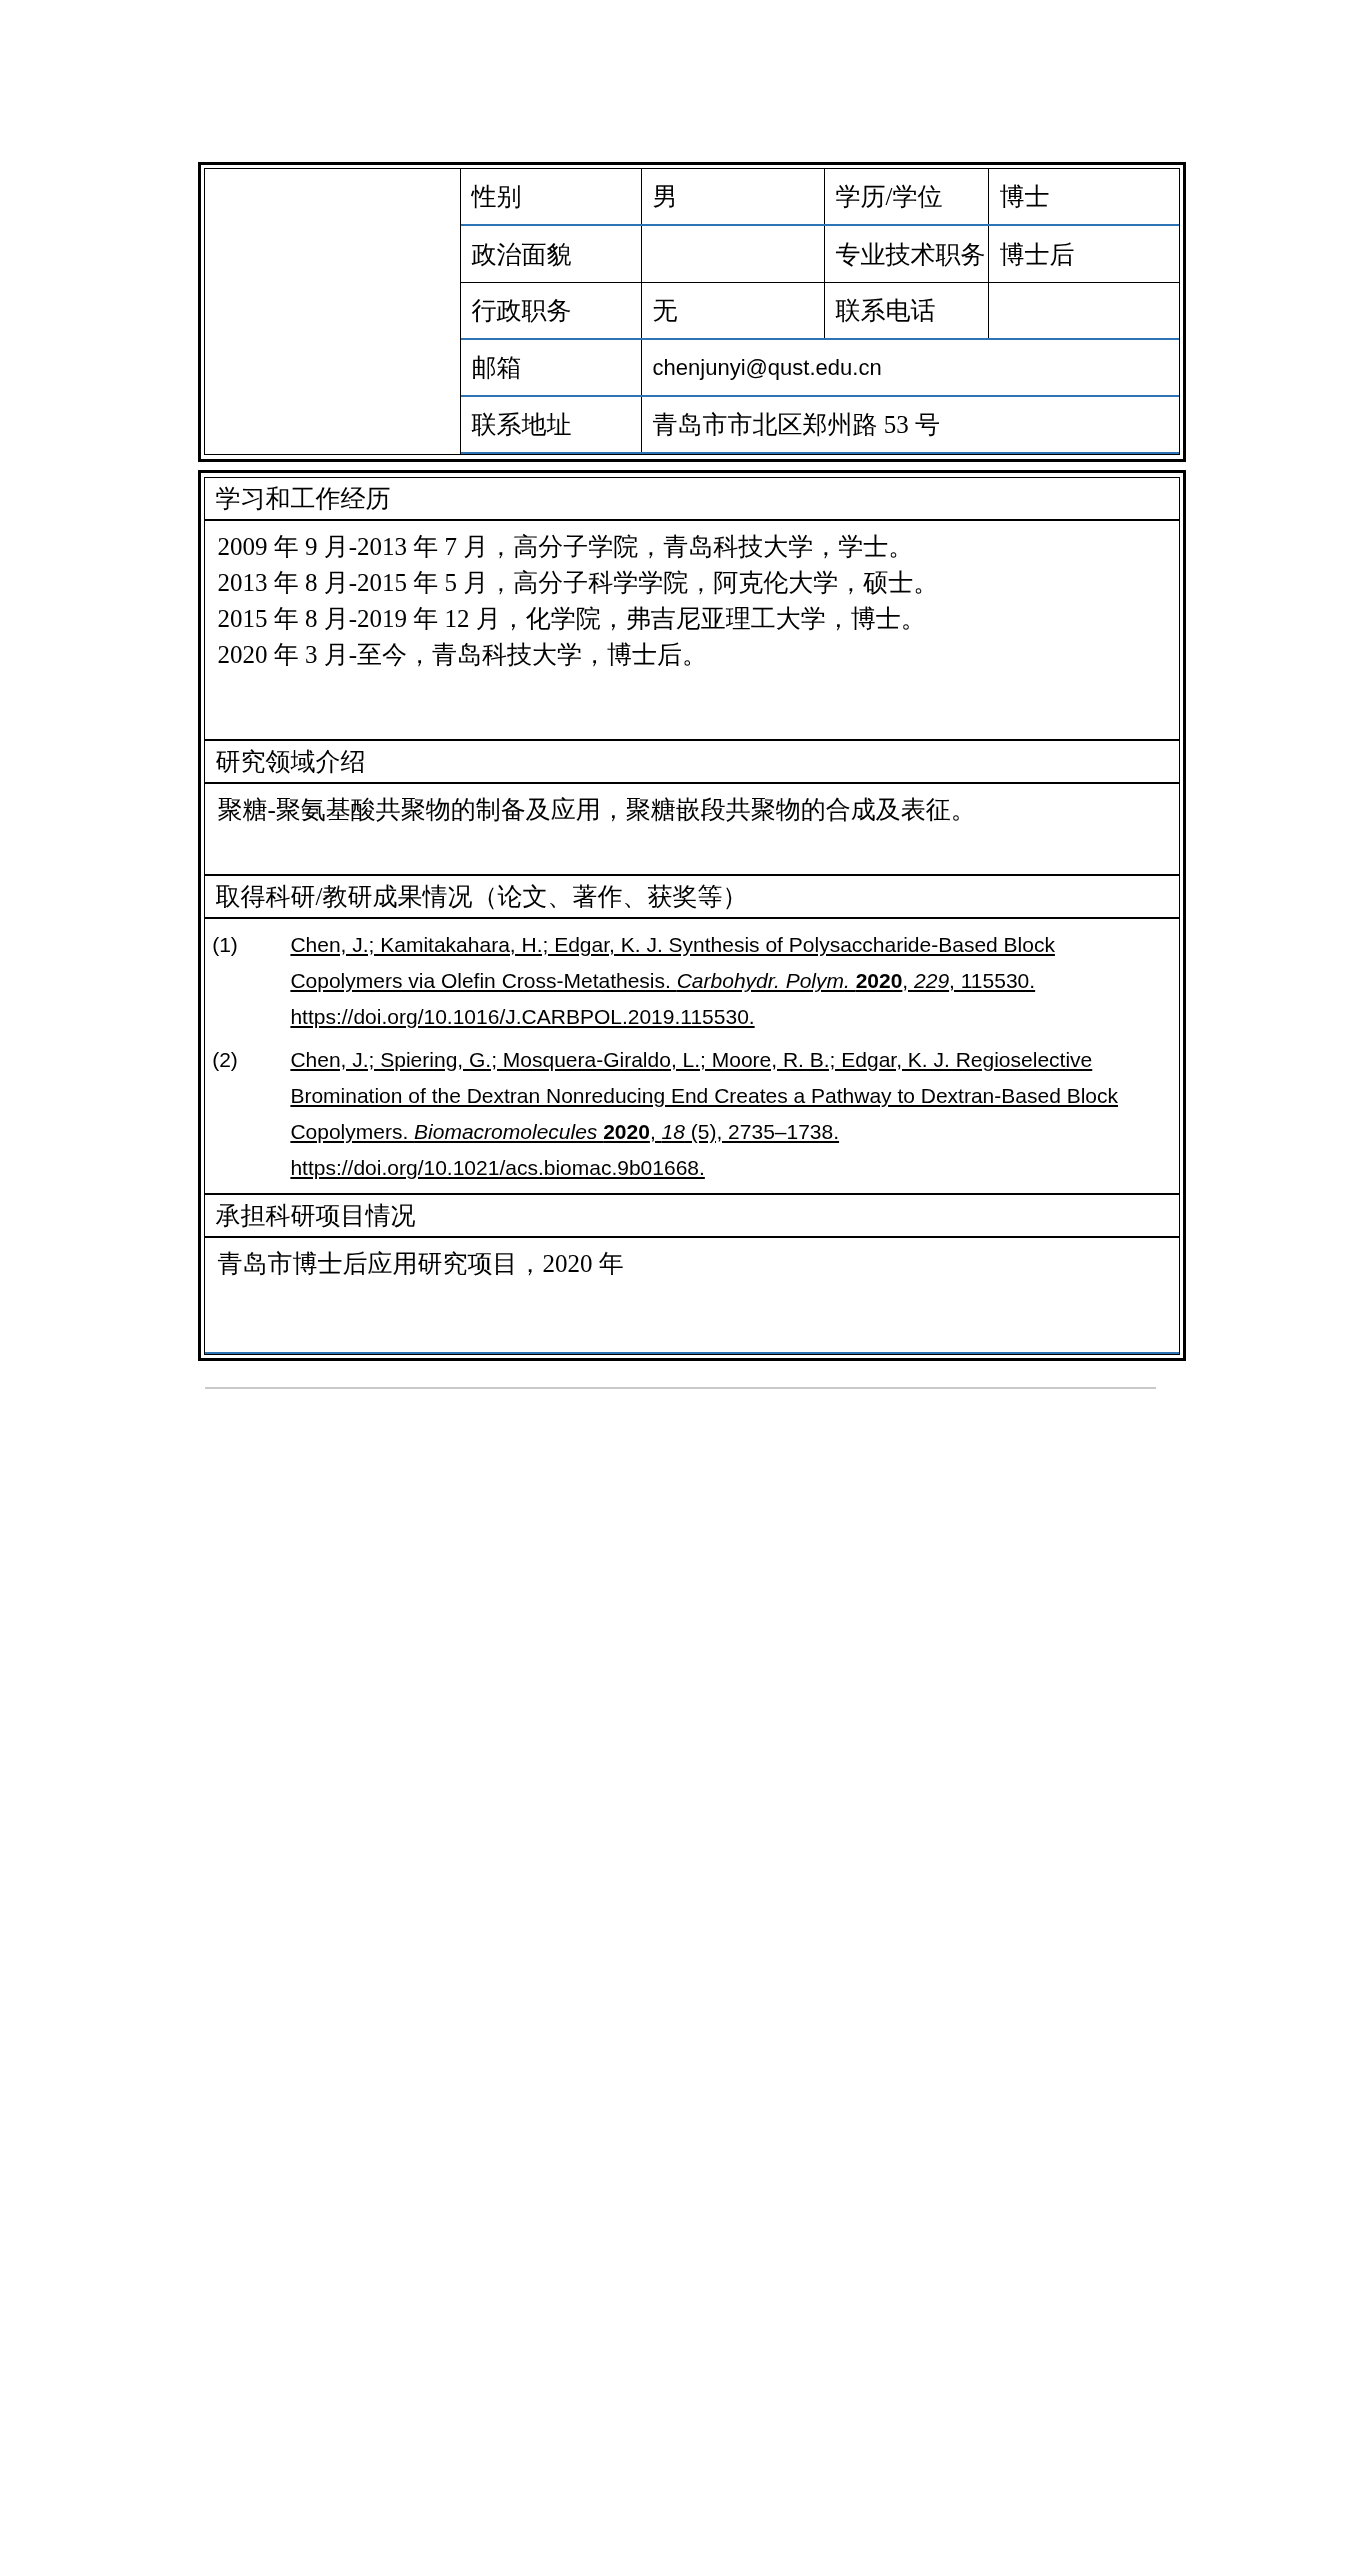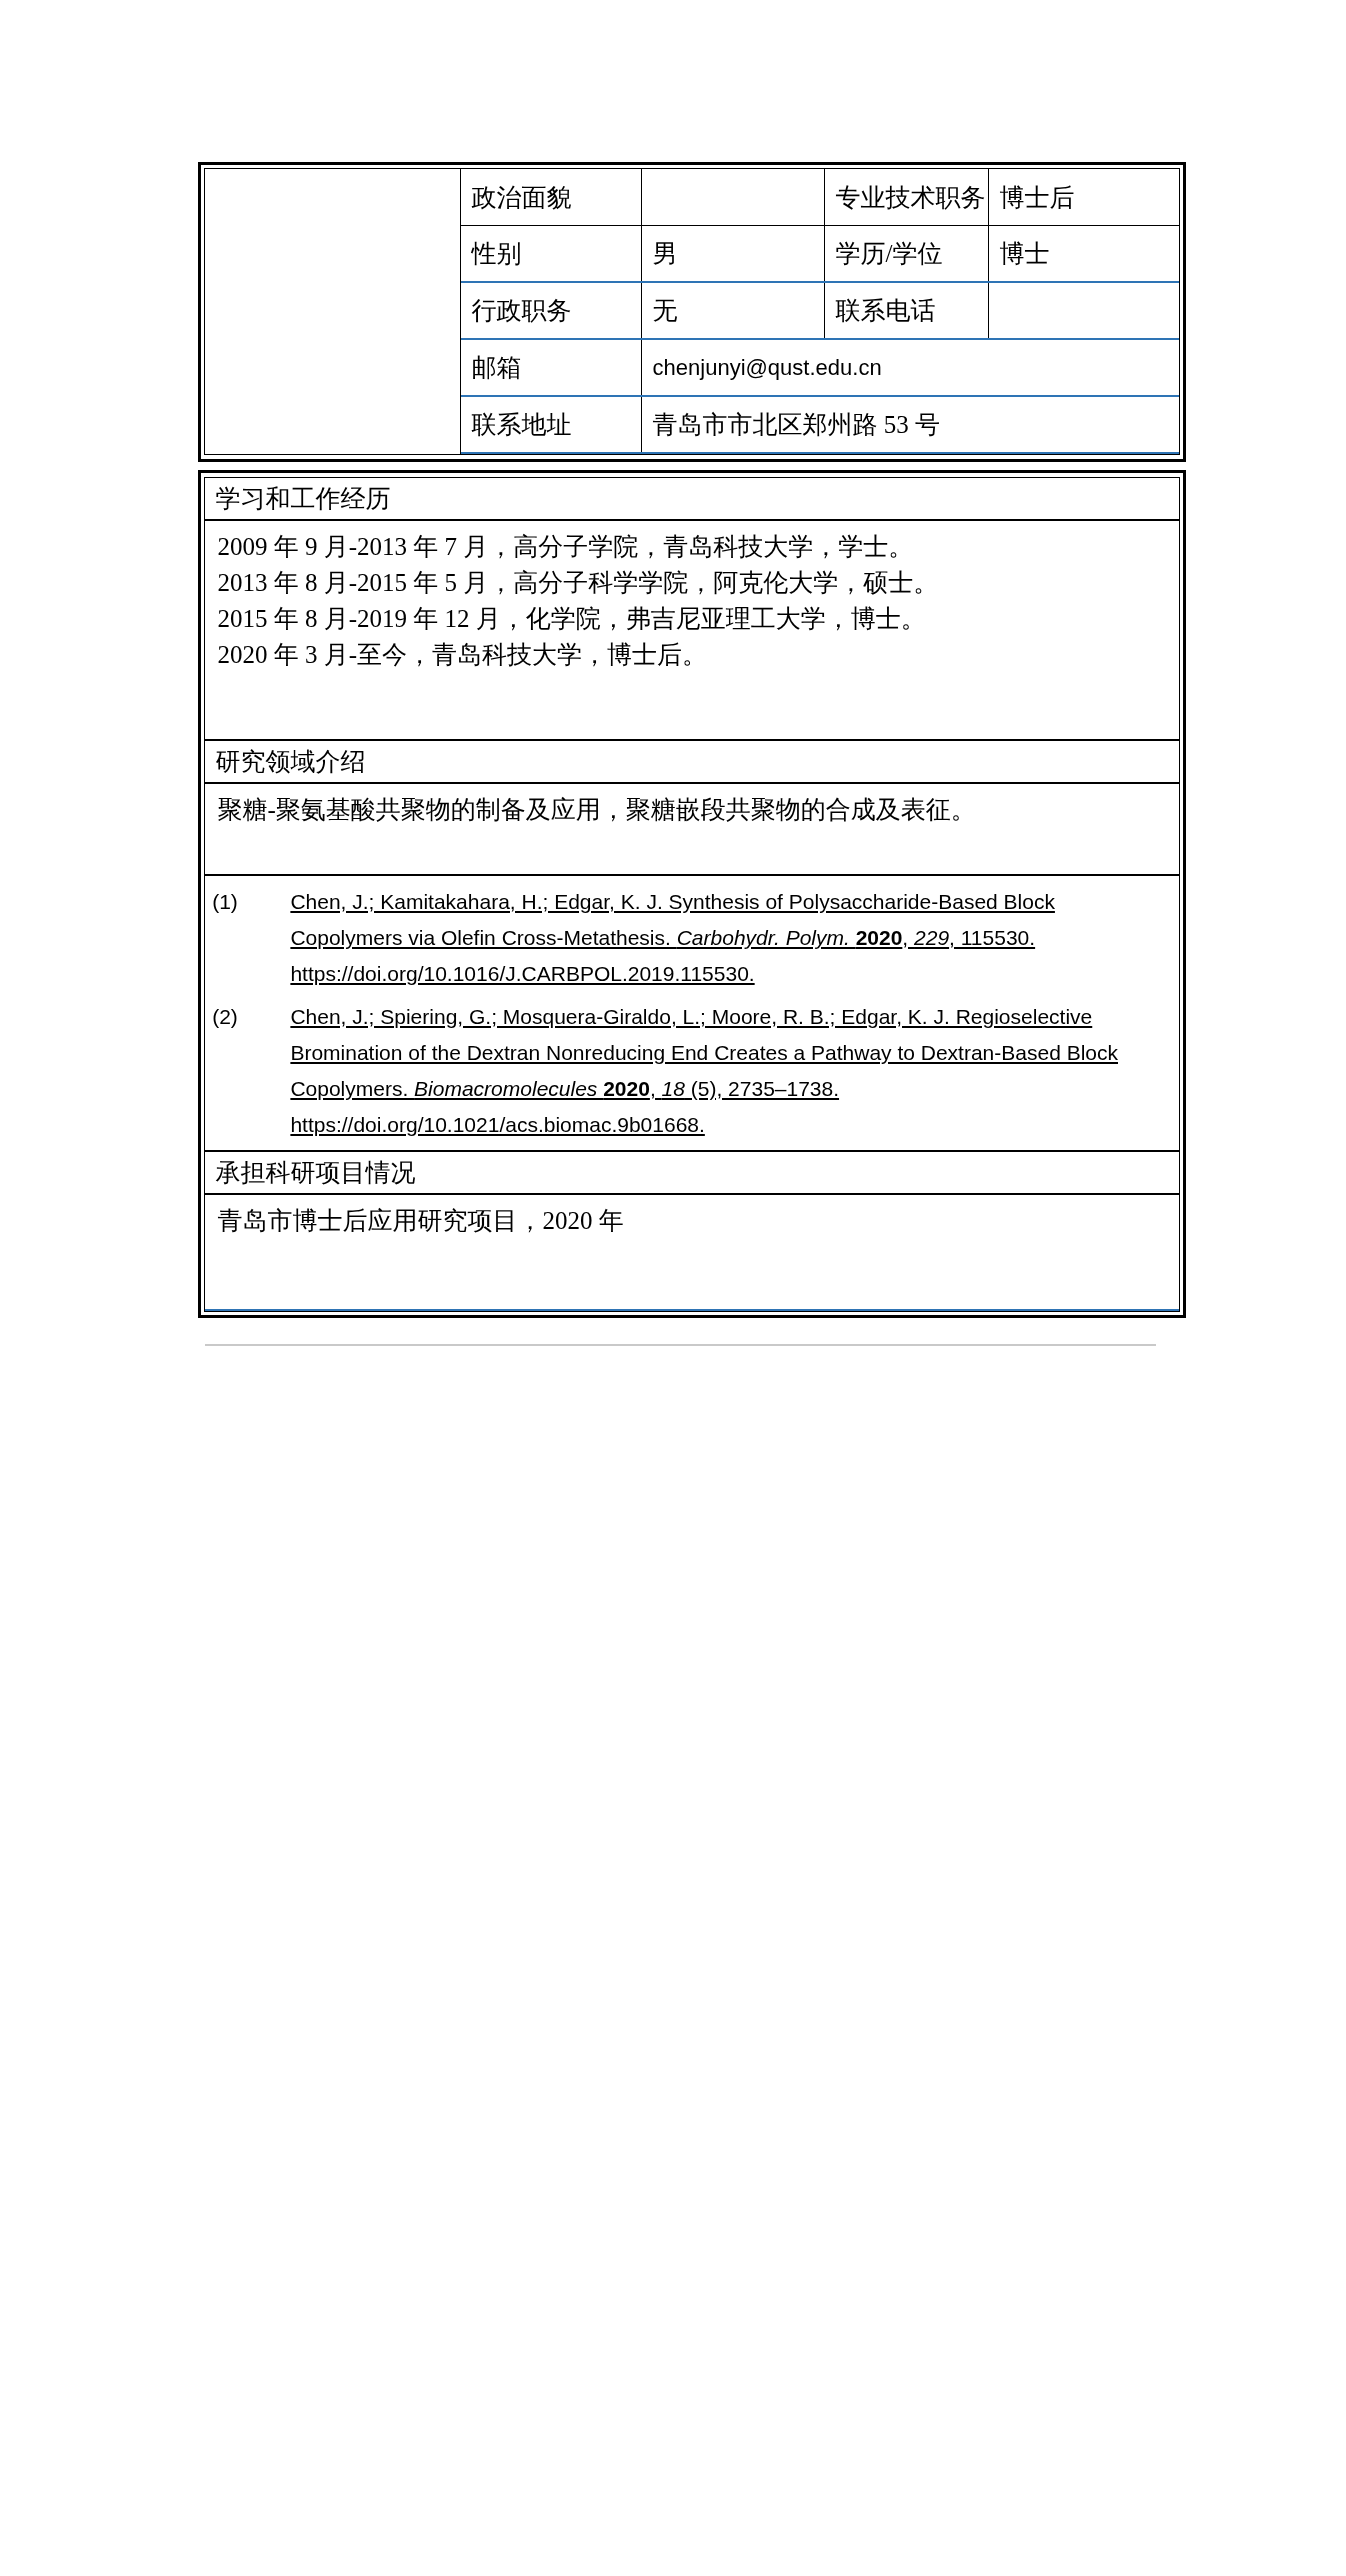--- a/index.html
+++ b/index.html
@@ -103,32 +103,32 @@
 <body>
 
 <div class="doc">
 
   <div class="box">
     <div class="box-inner info">
       <div class="photo-cell"></div>
       <div class="info-rows">
 
 
+        <div class="irow">
+          <div class="cell c1">性别</div>
+          <div class="cell c2">男</div>
+          <div class="cell c3">学历/学位</div>
+          <div class="cell c4">博士</div>
+        </div>
+
         <div class="irow sep-dark">
           <div class="cell c1">政治面貌</div>
           <div class="cell c2"></div>
           <div class="cell c3">专业技术职务</div>
           <div class="cell c4">博士后</div>
-        </div>
-
-        <div class="irow">
-          <div class="cell c1">性别</div>
-          <div class="cell c2">男</div>
-          <div class="cell c3">学历/学位</div>
-          <div class="cell c4">博士</div>
         </div>
 
         <div class="irow">
           <div class="cell c1">行政职务</div>
           <div class="cell c2">无</div>
           <div class="cell c3">联系电话</div>
           <div class="cell c4"></div>
         </div>
 
         <div class="irow">
@@ -154,20 +154,21 @@
         <div class="line">2013 年 8 月-2015 年 5 月，高分子科学学院，阿克伦大学，硕士。</div>
         <div class="line">2015 年 8 月-2019 年 12 月，化学院，弗吉尼亚理工大学，博士。</div>
         <div class="line">2020 年 3 月-至今，青岛科技大学，博士后。</div>
       </div>
 
       <div class="sec-title">研究领域介绍</div>
       <div class="sec-body body-res">
         <div class="line">聚糖-聚氨基酸共聚物的制备及应用，聚糖嵌段共聚物的合成及表征。</div>
       </div>
 
+      <div class="sec-title">取得科研/教研成果情况（论文、著作、获奖等）</div>
       <div class="sec-body body-ach">
 
         <div class="pub">
           <div class="pub-num">(1)</div>
           <div class="pub-body">
             <span>Chen, J.; Kamitakahara, H.; Edgar, K. J. Synthesis of Polysaccharide-Based Block Copolymers via Olefin Cross-Metathesis. </span><em>Carbohydr. Polym. </em><strong>2020</strong><span>, </span><em>229</em><span>, 115530. </span><span>https://doi.org/10.1016/J.CARBPOL.2019.115530.</span>
           </div>
         </div>
 
         <div class="pub">

